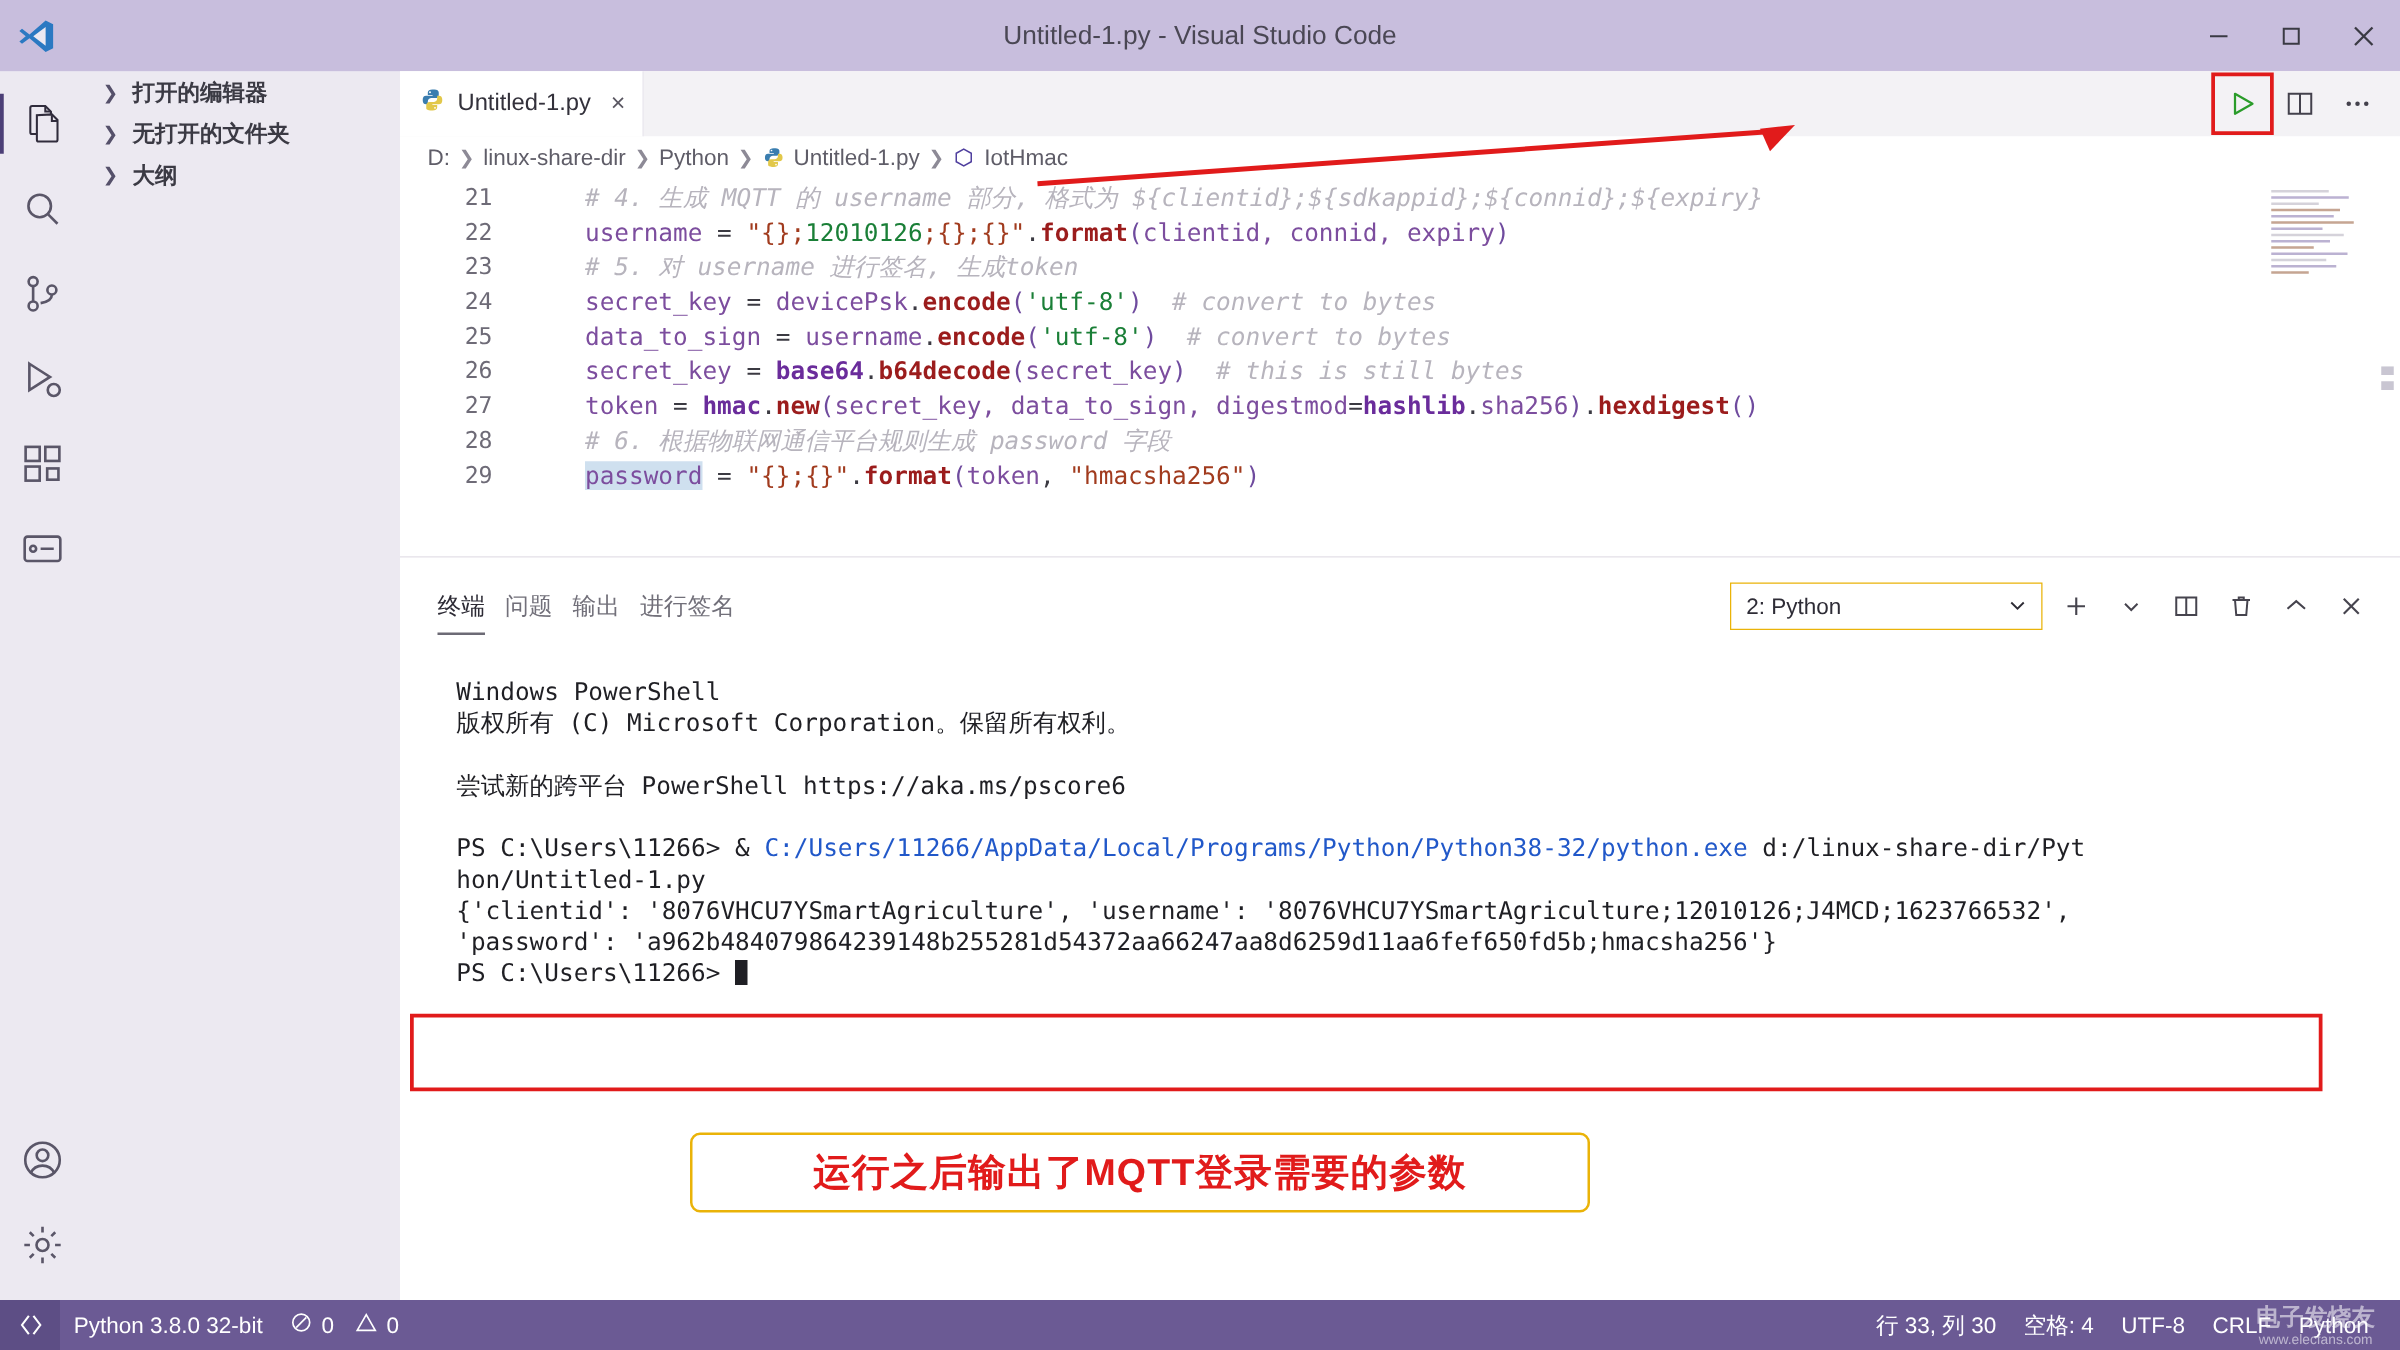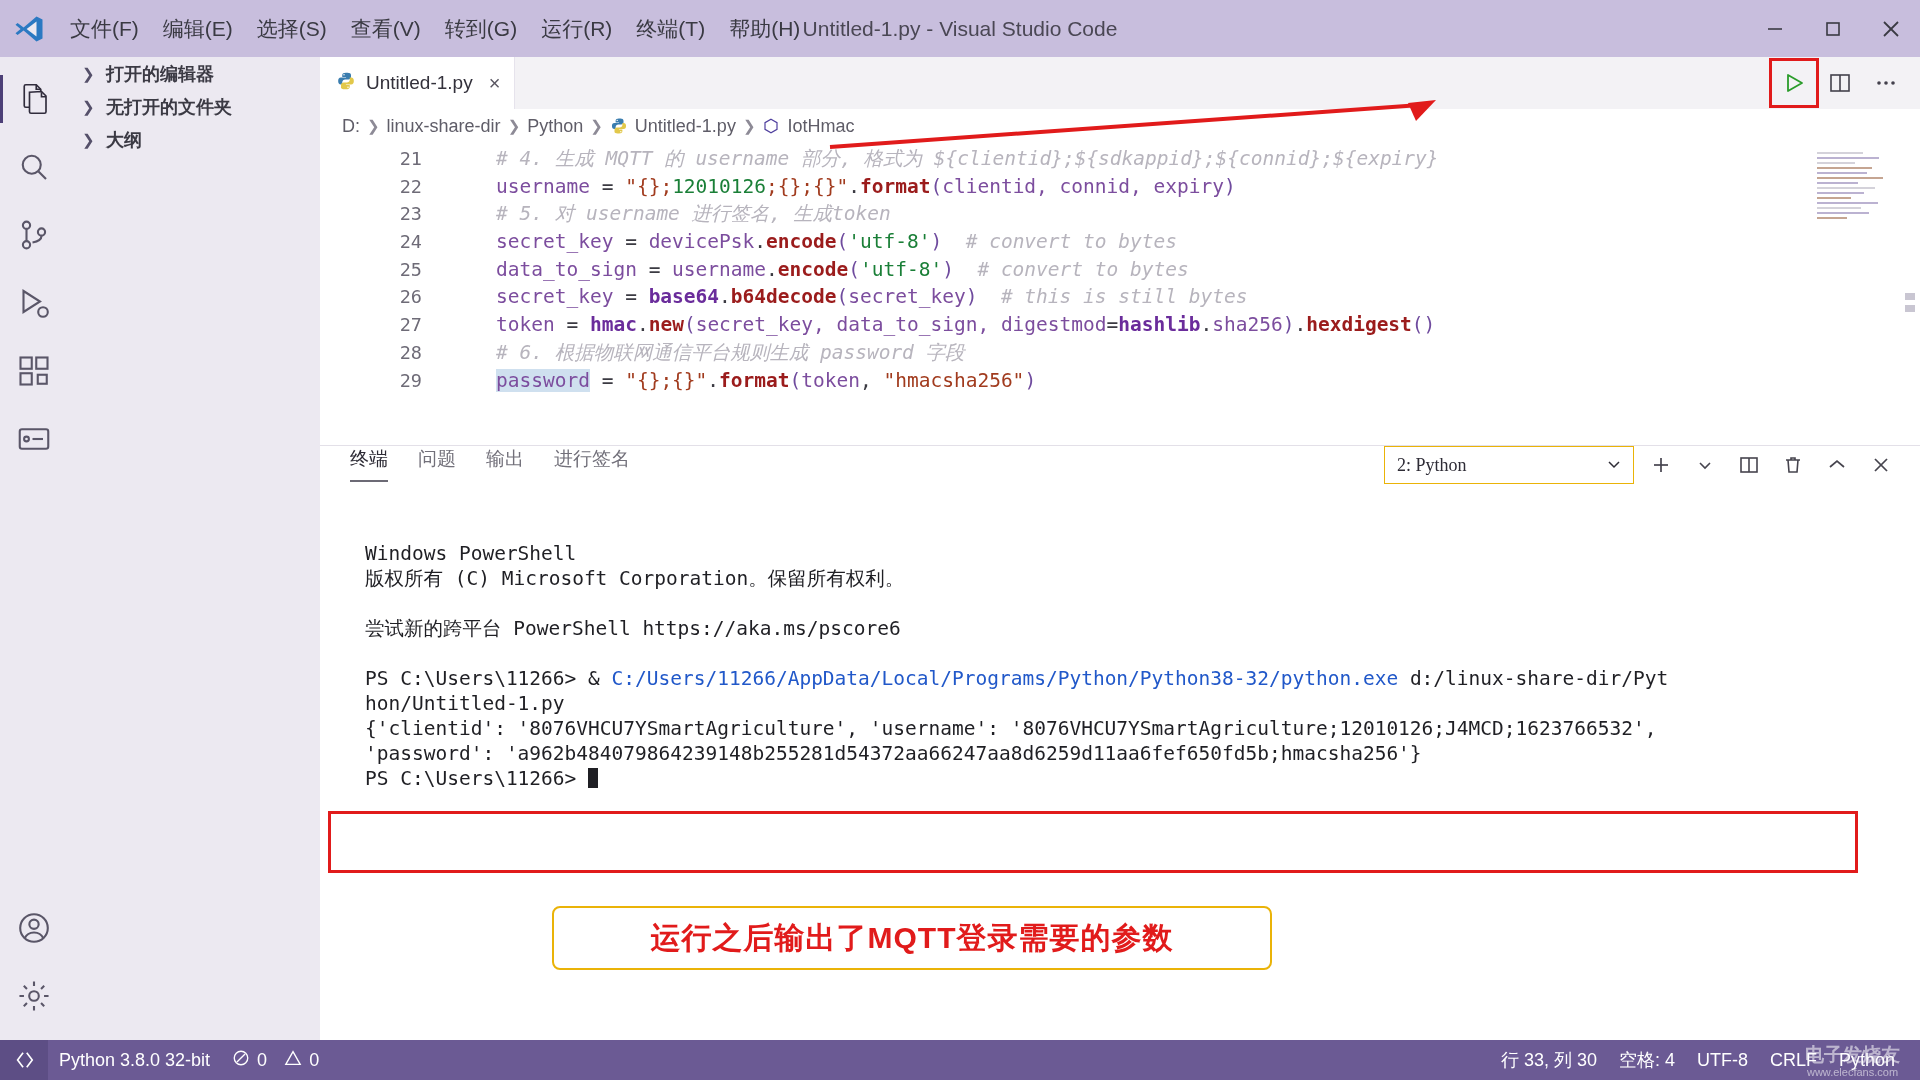--- a/index.html
+++ b/index.html
@@ -149,21 +149,21 @@
     position: relative; overflow: hidden;
     background: #ffffff;
     display: flex;
   }
   .code-lines {
     font-family: "DejaVu Sans Mono", "Liberation Mono", monospace;
     font-size: 19.5px; line-height: 27.7px;
     width: 100%;
     padding-top: 2px;
   }
-  .cl { display: flex; height: 27.7px; align-items: center; white-space: pre; margin-left: 28px; }
+  .cl { display: flex; height: 27.7px; align-items: center; white-space: pre; }
   .gutter {
     width: 96px; flex: 0 0 96px; text-align: right;
     padding-right: 22px; color: #6e6b77; font-size: 18.5px;
   }
   .fold { width: 44px; flex: 0 0 44px; }
   .codetext { flex: 1 1 auto; padding-left: 8px; }
   .minimap {
     position: absolute; right: 20px; top: 6px;
     width: 86px; height: 80px;
     opacity: .85;
@@ -184,22 +184,22 @@
   
   .panel {
     flex: 0 0 595px; height: 595px;
     background: #ffffff;
     border-top: 1px solid #e3e0e8;
     display: flex; flex-direction: column;
     position: relative;
   }
   .panel-head {
     height: 58px; flex: 0 0 58px;
-    display: flex; align-items: flex-start;
-    padding-left: 30px; gap: 30px; font-family: Liberation Serif, serif;
+    display: flex; align-items: flex-end;
+    padding-left: 30px; gap: 16px;
   }
   .panel-tab {
     font-size: 19px; color: #72707a; position: relative;
     padding-bottom: 6px;
   }
   .panel-tab.active { color: #2d2b35; }
   .panel-tab.active::after {
     content:""; position: absolute; left:0; right:0; bottom:-4px;
     height: 2px; background: #6c6a75;
   }
@@ -279,30 +279,20 @@
 <body>
 
 <div id="app">
 
   <div class="titlebar">
     <div class="vscode-logo">
       <svg width="30" height="30" viewBox="0 0 100 100">
         <path d="M75 8 L95 18 L95 82 L75 92 L32 55 L12 70 L5 64 L22 50 L5 36 L12 30 L32 45 Z" fill="#2b79c2"></path>
         <path d="M75 25 L75 75 L42 50 Z" fill="#ece9f1"></path>
       </svg>
-    </div>
-    <div class="menu">
-      <div class="menu-item">文件(F)</div>
-      <div class="menu-item">编辑(E)</div>
-      <div class="menu-item">选择(S)</div>
-      <div class="menu-item">查看(V)</div>
-      <div class="menu-item">转到(G)</div>
-      <div class="menu-item">运行(R)</div>
-      <div class="menu-item">终端(T)</div>
-      <div class="menu-item">帮助(H)</div>
     </div>
     <div class="window-title">Untitled-1.py - Visual Studio Code</div>
     <div class="win-controls">
       <div class="win-btn">
         <svg width="22" height="22" viewBox="0 0 22 22">
             <line x1="4" y1="11" x2="18" y2="11" stroke="#3a3a43" stroke-width="1.6"></line>
           </svg>
       </div>
       <div class="win-btn">
         <svg width="22" height="22" viewBox="0 0 22 22">

